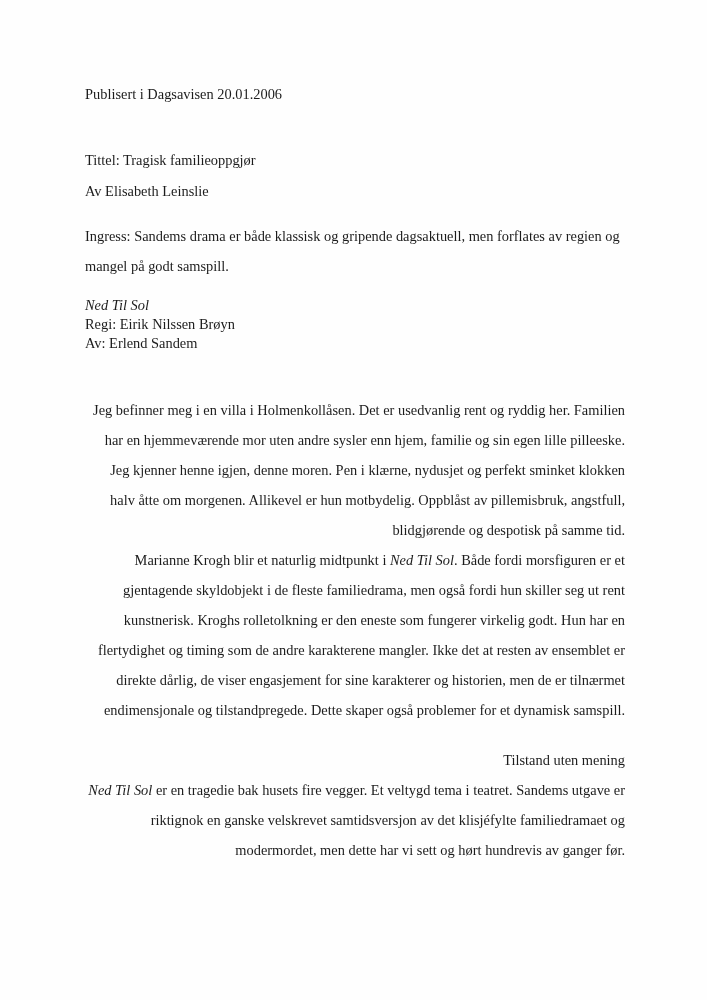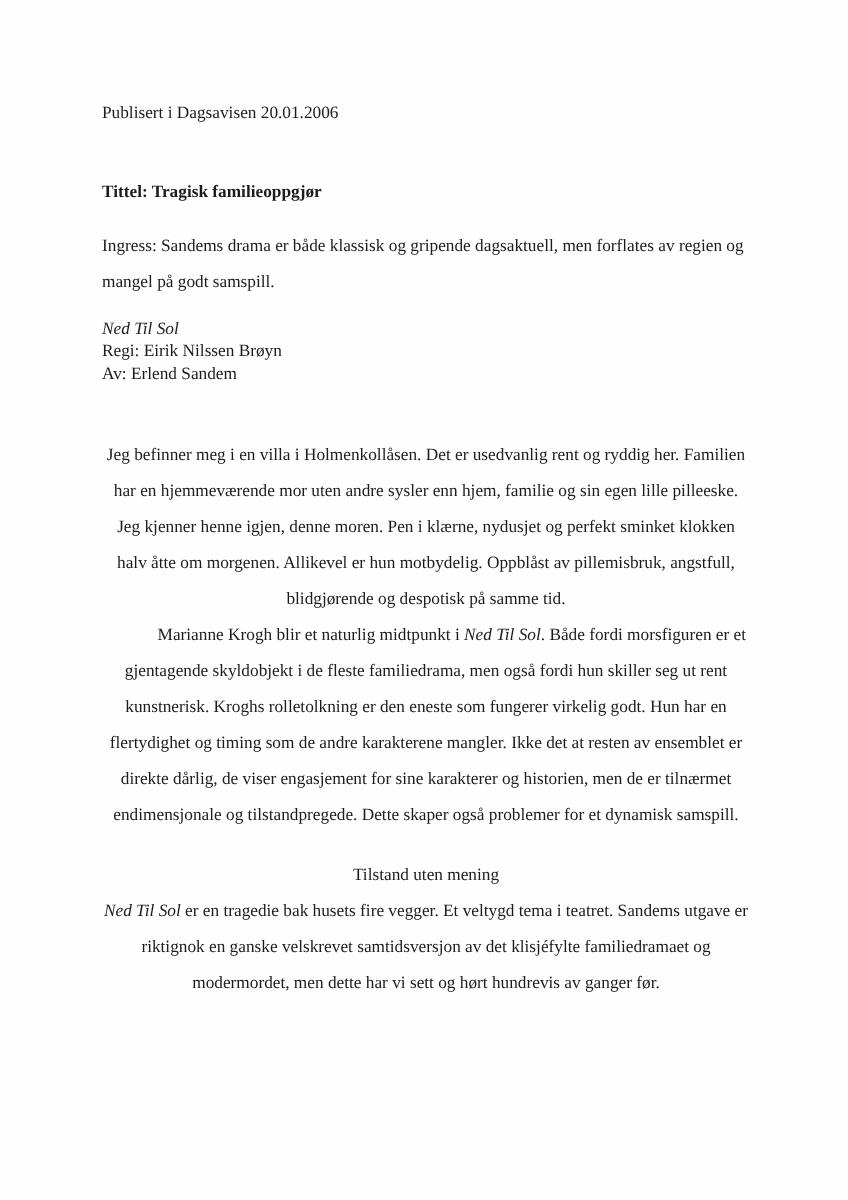--- a/index.html
+++ b/index.html
@@ -18,21 +18,21 @@
     font-size: 14.4px;
     padding: 84px 82px 0 85px;
     overflow: hidden;
   }
   .page p { margin: 0; }
 
   .meta-line {
     line-height: 20px;
   }
   .title-line {
-    font-weight: bold;
+    font-weight: normal;
     margin-top: 46px !important;
     line-height: 20px;
   }
   .byline {
     margin-top: 11px !important;
     line-height: 20px;
   }
   .ingress {
     font-weight: normal;
     margin-top: 20px !important;
@@ -40,40 +40,41 @@
   }
   .credits {
     margin-top: 15px;
     line-height: 19px;
   }
   .credit-title { font-style: italic; }
 
   .body-text {
     margin-top: 42px;
     line-height: 30px;
-    text-align: center;
+    text-align: right;
   }
   .para { margin: 0; }
   .indent { text-indent: 43px; }
   .section-heading {
     font-weight: normal;
     margin-top: 20px !important;
     line-height: 30px;
   }
   i { font-style: italic; }
 </style>
 </head>
 <body>
 
 <div class="page">
 
   <p class="meta-line">Publisert i Dagsavisen 20.01.2006</p>
 
   <p class="title-line">Tittel: Tragisk familieoppgjør</p>
 
+  <p class="byline">Av Elisabeth Leinslie</p>
 
   <p class="ingress">Ingress: Sandems drama er både klassisk og gripende dagsaktuell, men forflates av regien og mangel på godt samspill.</p>
 
   <div class="credits">
     <p class="credit-title">Ned Til Sol</p>
     <p>Regi: Eirik Nilssen Brøyn</p>
     <p>Av: Erlend Sandem</p>
   </div>
 
   <div class="body-text">

